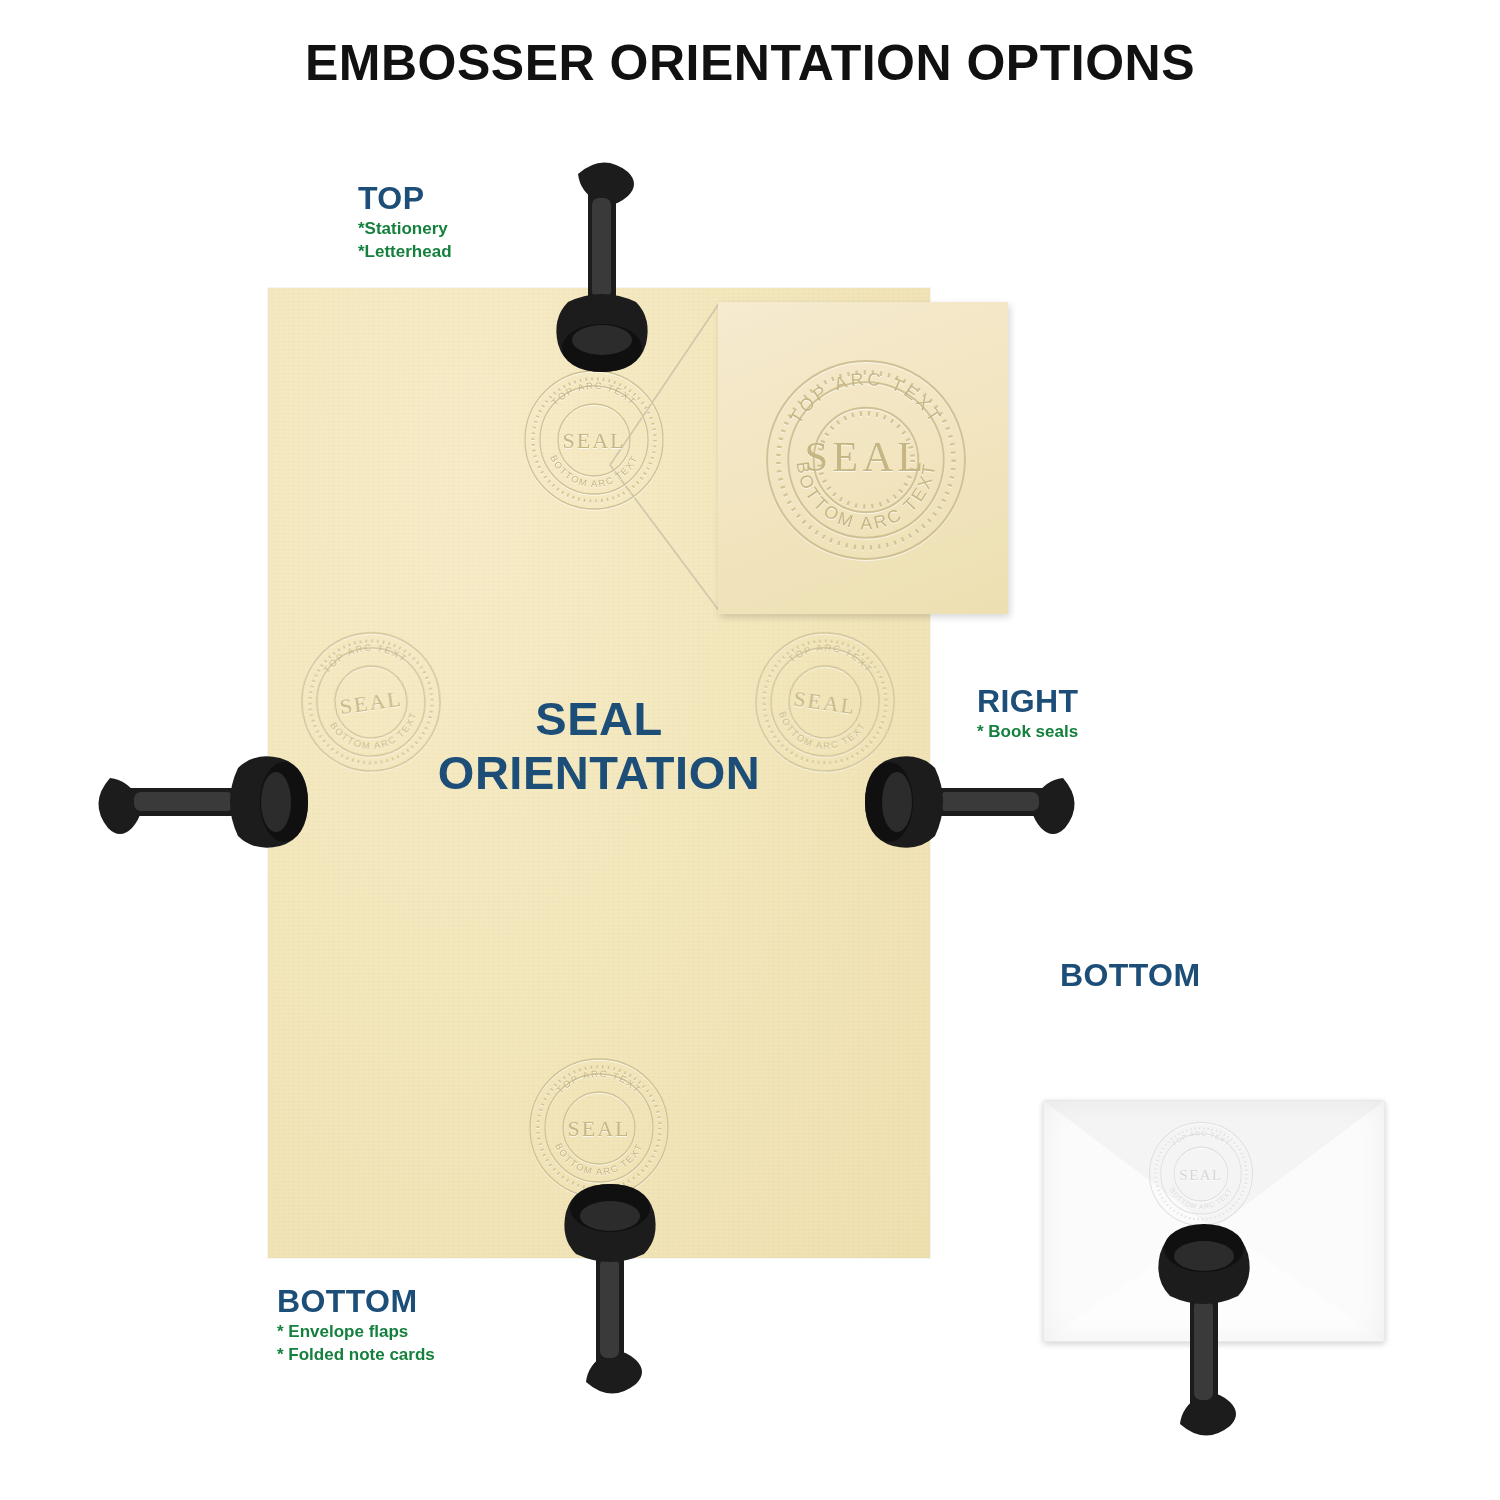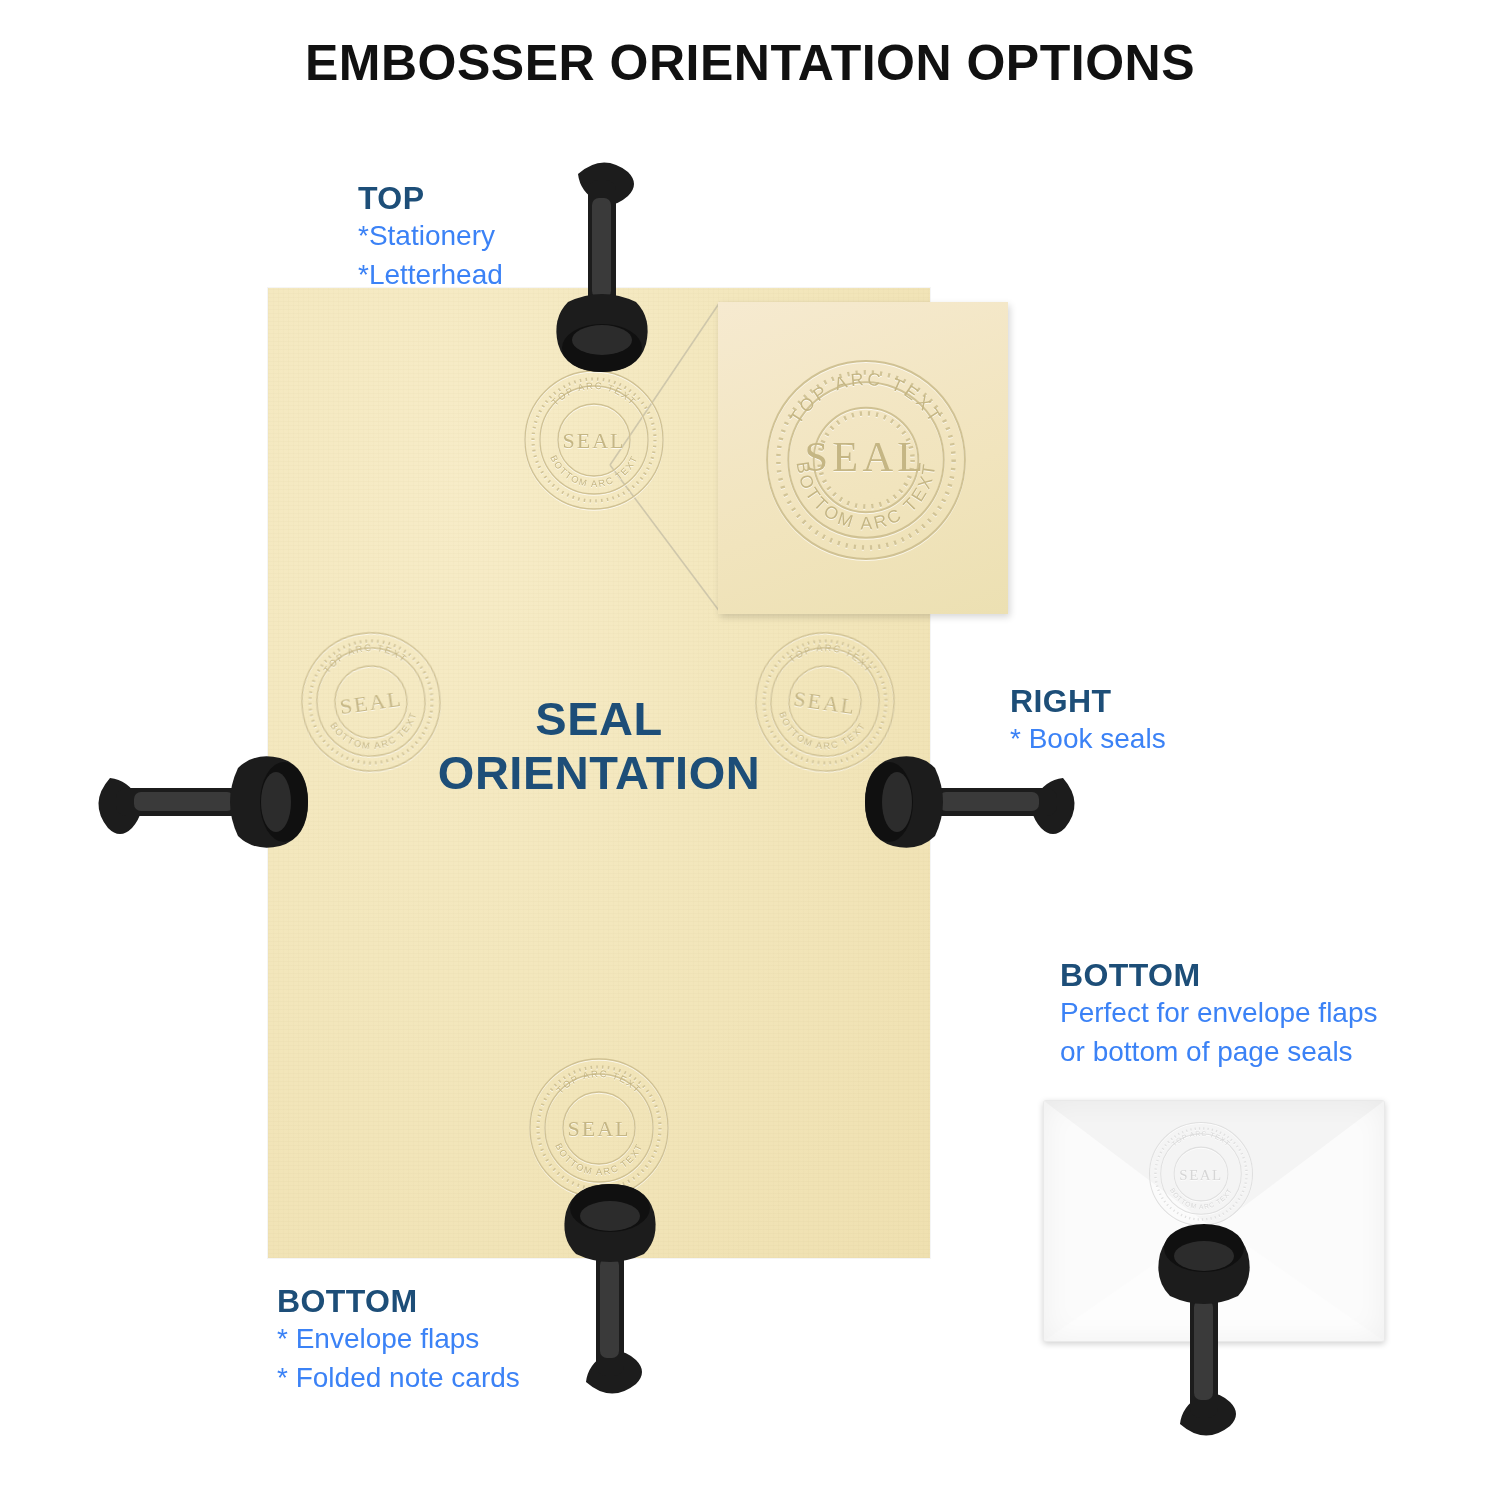--- a/index.html
+++ b/index.html
@@ -74,25 +74,25 @@
   .callout .seal-zoom .ctr{font-size:30px;letter-spacing:3px;}
   .calloutlines{position:absolute;left:600px;top:290px;width:430px;height:340px;pointer-events:none;}
 
   
   .tool{position:absolute;}
   .tool svg{display:block;}
 
   
   .lbl{position:absolute;}
   .lbl .hd{color:#1d4e78;font-weight:bold;font-size:32px;letter-spacing:.4px;}
-  .lbl .bd{color:#3b82f6;font-weight:normal;font-size:28px;line-height:1.38;white-space:pre-line;}
+  .lbl .bd{color:#15803d;font-weight:bold;font-size:17px;line-height:1.38;white-space:pre-line;}
 
   .lbl-top   {left:358px;top:180px;}
   .lbl-left  {left:56px;top:697px;}
-  .lbl-right {left:1010px;top:683px;}
+  .lbl-right {left:977px;top:683px;}
   .lbl-bottom-env{left:1060px;top:957px;}
   .lbl-bottom-paper{left:277px;top:1283px;}
 
   
   .envelope{
     position:absolute;left:1043px;top:1100px;width:340px;height:240px;
     background:#fdfdfd;
     box-shadow:0 2px 6px rgba(0,0,0,.18);
     border:1px solid #e9e9e9;
     border-radius:3px;
@@ -328,22 +328,20 @@
   </div>
 
 
   <div class="lbl lbl-right">
     <div class="hd">RIGHT</div>
     <div class="bd">* Book seals</div>
   </div>
 
   <div class="lbl lbl-bottom-env">
     <div class="hd">BOTTOM</div>
-    <div class="bd">Perfect for envelope flaps
-or bottom of page seals</div>
   </div>
 
   <div class="lbl lbl-bottom-paper">
     <div class="hd">BOTTOM</div>
     <div class="bd">* Envelope flaps
 * Folded note cards</div>
   </div>
 
 </div>
 

